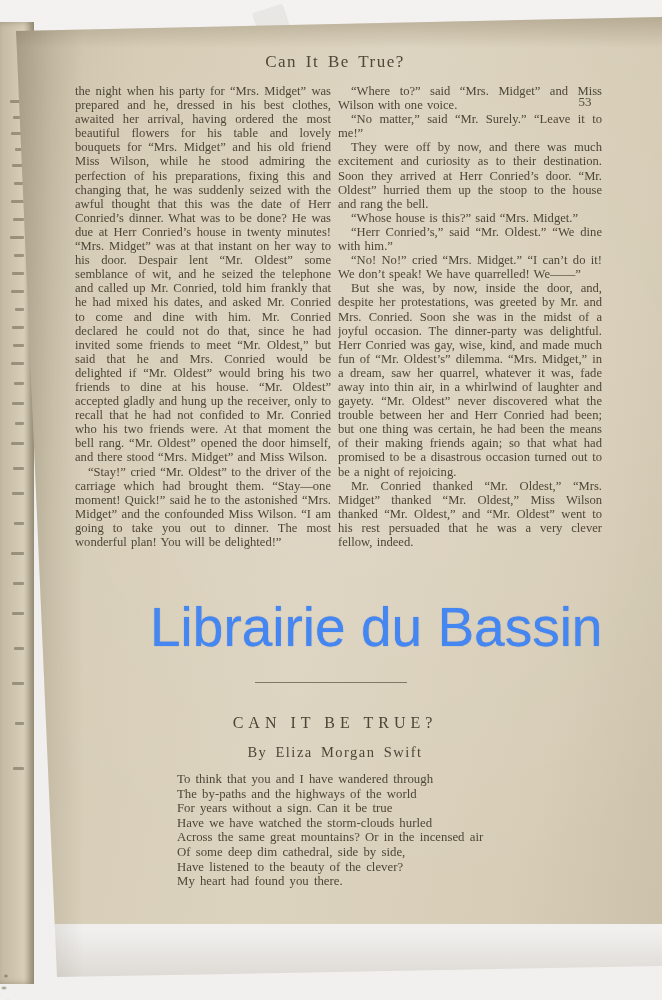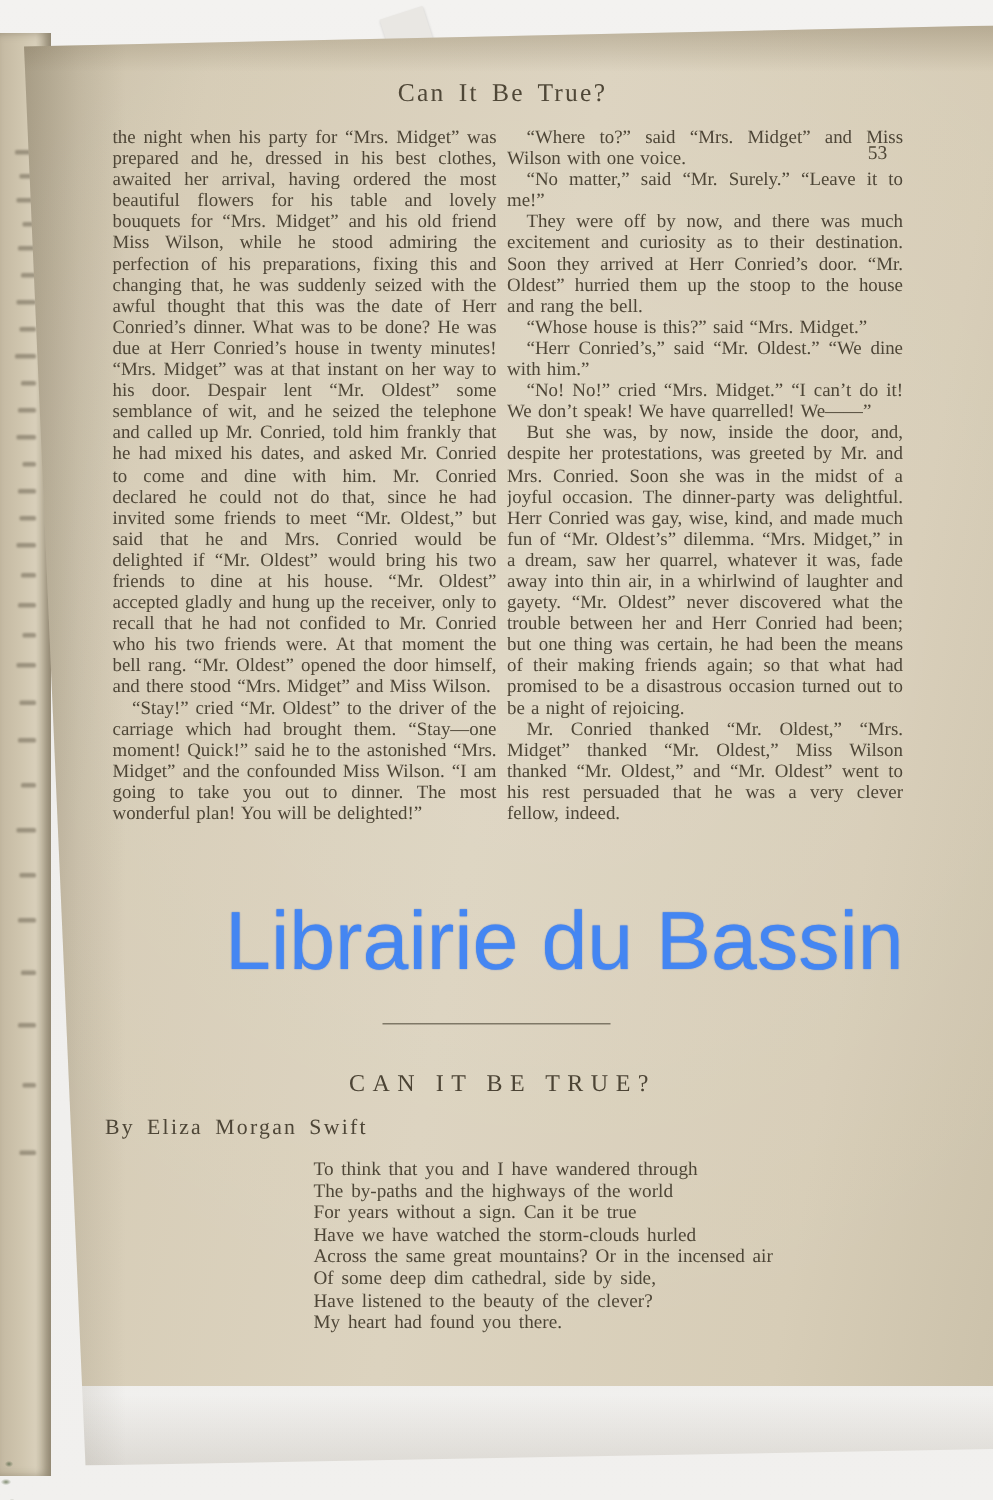--- a/index.html
+++ b/index.html
@@ -75,26 +75,26 @@
   .rule{
     position:absolute;left:255px;top:682px;width:152px;height:0;
     border-top:1.2px solid #6f6757;opacity:.85;
   }
   
   .poem-title{
     position:absolute;left:70px;top:714px;width:530px;text-align:center;
     font-size:16px;letter-spacing:5px;color:#4c4435;
   }
   .poem-byline{
-    position:absolute;left:70px;top:744px;width:530px;text-align:left;
+    position:absolute;left:70px;top:744px;width:530px;text-align:center;
     font-size:14.5px;letter-spacing:1.5px;word-spacing:3px;color:#4e4637;
   }
   .poem-lines{
     position:absolute;left:177px;top:772px;width:420px;
-    font-size:12.8px;line-height:14.6px;color:#4e4637;word-spacing:2px;margin-left:32px;
+    font-size:12.8px;line-height:14.6px;color:#4e4637;word-spacing:2px;
   }
   
   .watermark{
     position:absolute;left:150px;top:597px;width:512px;
     font-family:"Liberation Sans", sans-serif;
     font-size:55px;line-height:60px;color:#3b82f6;opacity:.94;
     white-space:nowrap;letter-spacing:0;
     text-shadow:0 0 1px rgba(20,70,190,.6);
   }
 </style>

